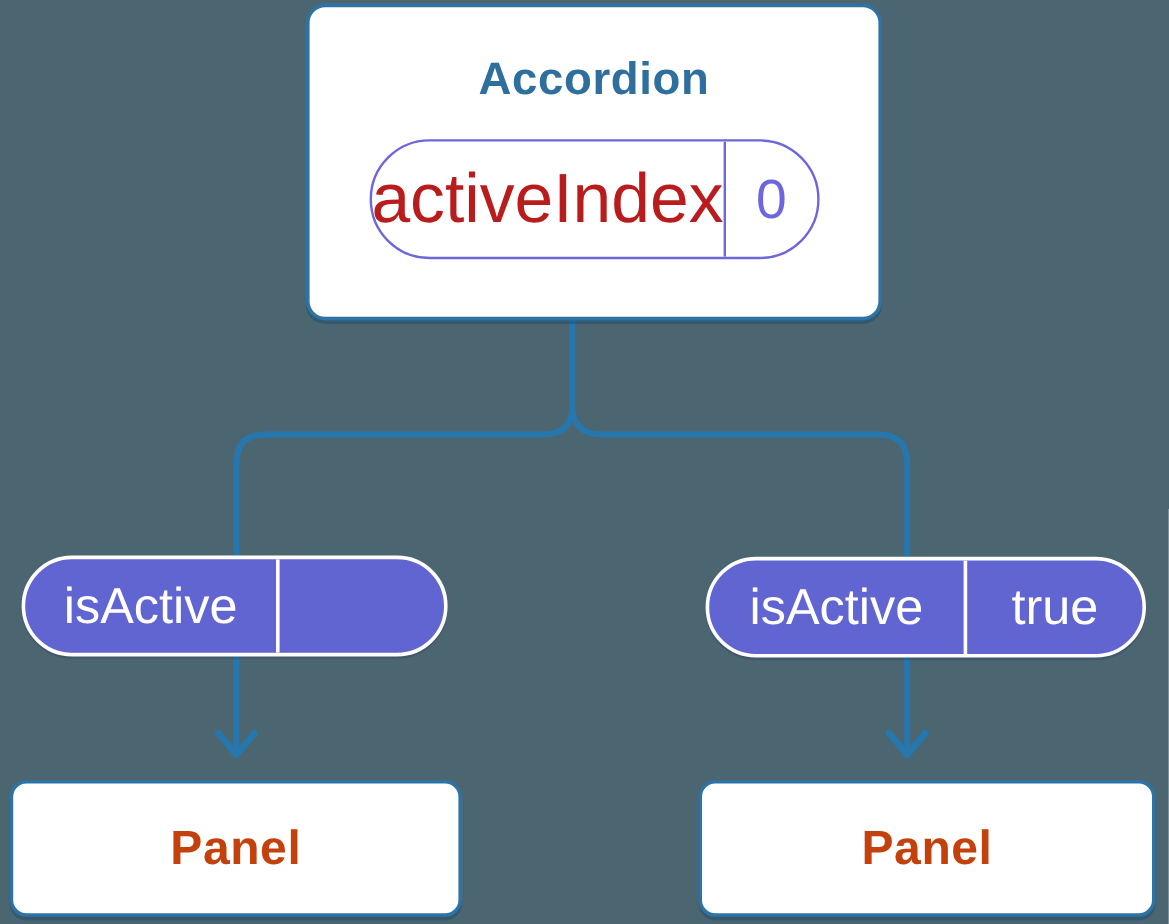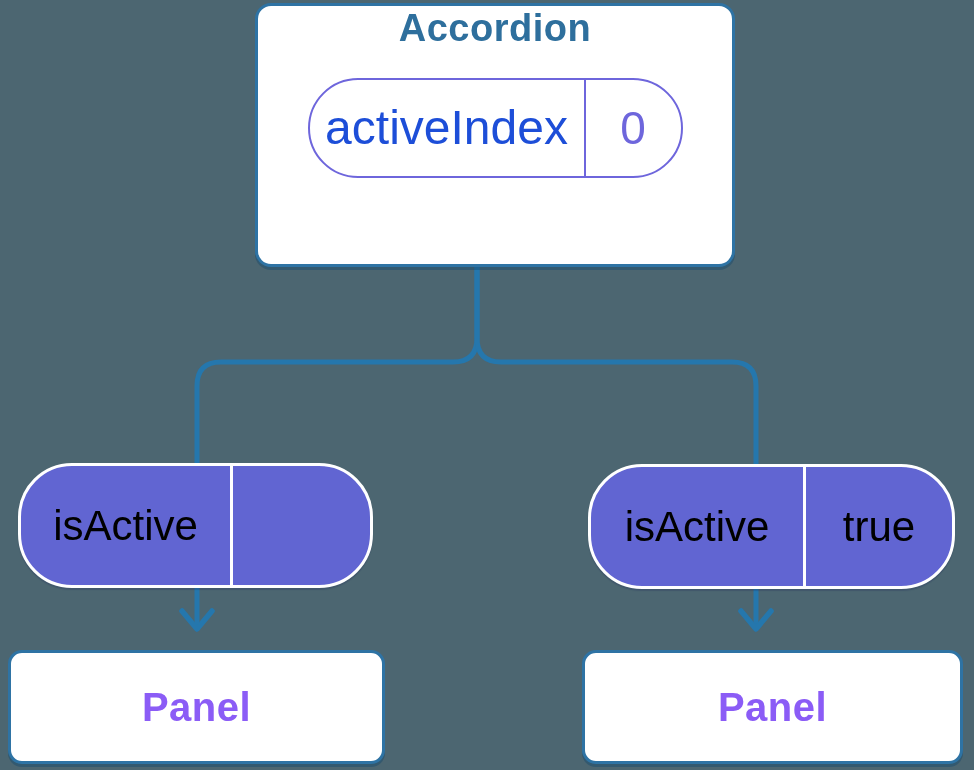--- a/index.html
+++ b/index.html
@@ -16,50 +16,50 @@
     position:absolute;
     background:#ffffff;
     border:3px solid #2e73a4;
     box-sizing:border-box;
     box-shadow:0 3px 0 rgba(23,74,108,.45);
   }
   .accordion-box{
     left:255px;top:3px;width:480px;height:264px;
     border-radius:16px;
     display:flex;flex-direction:column;align-items:center;
-    gap:26px;
+    padding-top:38px;gap:26px;
   }
   .accordion-title{
     font-size:38px;font-weight:600;color:#2e6f9d;line-height:1.2;
     letter-spacing:.5px;
   }
   .state-pill{
     width:375px;height:100px;
     border:2.5px solid #6e66dc;border-radius:52px;
     box-sizing:border-box;
     display:flex;align-items:stretch;overflow:hidden;
     background:#ffffff;
   }
   .state-pill .name{
     flex:1;display:flex;align-items:center;justify-content:center;
     border-right:2.5px solid #6e66dc;
-    font-size:48px;color:#1d4ed8;
+    font-size:58px;color:#b91c1c;
   }
   .state-pill .value{
     width:95px;display:flex;align-items:center;justify-content:center;
     font-size:46px;color:#6e66dc;
   }
 
   .prop-pill{
-    position:absolute;height:125px;
+    position:absolute;height:84px;
     background:#6165d2;
     border:3px solid #ffffff;border-radius:54px;
     box-sizing:border-box;
     display:flex;align-items:stretch;overflow:hidden;
-    color:#000000;
+    color:#ffffff;
     box-shadow:0 2px 1px rgba(30,45,90,.25);
   }
   .prop-pill .name{
     display:flex;align-items:center;justify-content:center;
     border-right:3px solid #ffffff;
     font-size:42px;
   }
   .prop-pill .value{
     flex:1;display:flex;align-items:center;justify-content:center;
     font-size:42px;
@@ -69,21 +69,21 @@
   .prop-pill.right{left:588px;top:464px;width:367px;}
   .prop-pill.right .name{width:212px;}
 
   .panel-box{
     border-radius:14px;
     display:flex;align-items:center;justify-content:center;
   }
   .panel-box.left{left:8px;top:650px;width:377px;height:114px;}
   .panel-box.right{left:582px;top:650px;width:381px;height:114px;}
   .panel-label{
-    font-size:40px;font-weight:600;color:#8b5cf6;letter-spacing:.5px;
+    font-size:40px;font-weight:600;color:#c2410c;letter-spacing:.5px;
   }
 </style>
 </head>
 <body>
 
 <div class="canvas">
 
   <svg class="connectors" width="974" height="770" viewBox="0 0 974 770">
     <path d="M477,265 V338 Q477,362 453,362 H221 Q197,362 197,386 V627" fill="none" stroke-width="5" stroke="#2577ad"></path>
     <path d="M477,265 V338 Q477,362 501,362 H732 Q756,362 756,386 V627" fill="none" stroke-width="5" stroke="#2577ad"></path>

